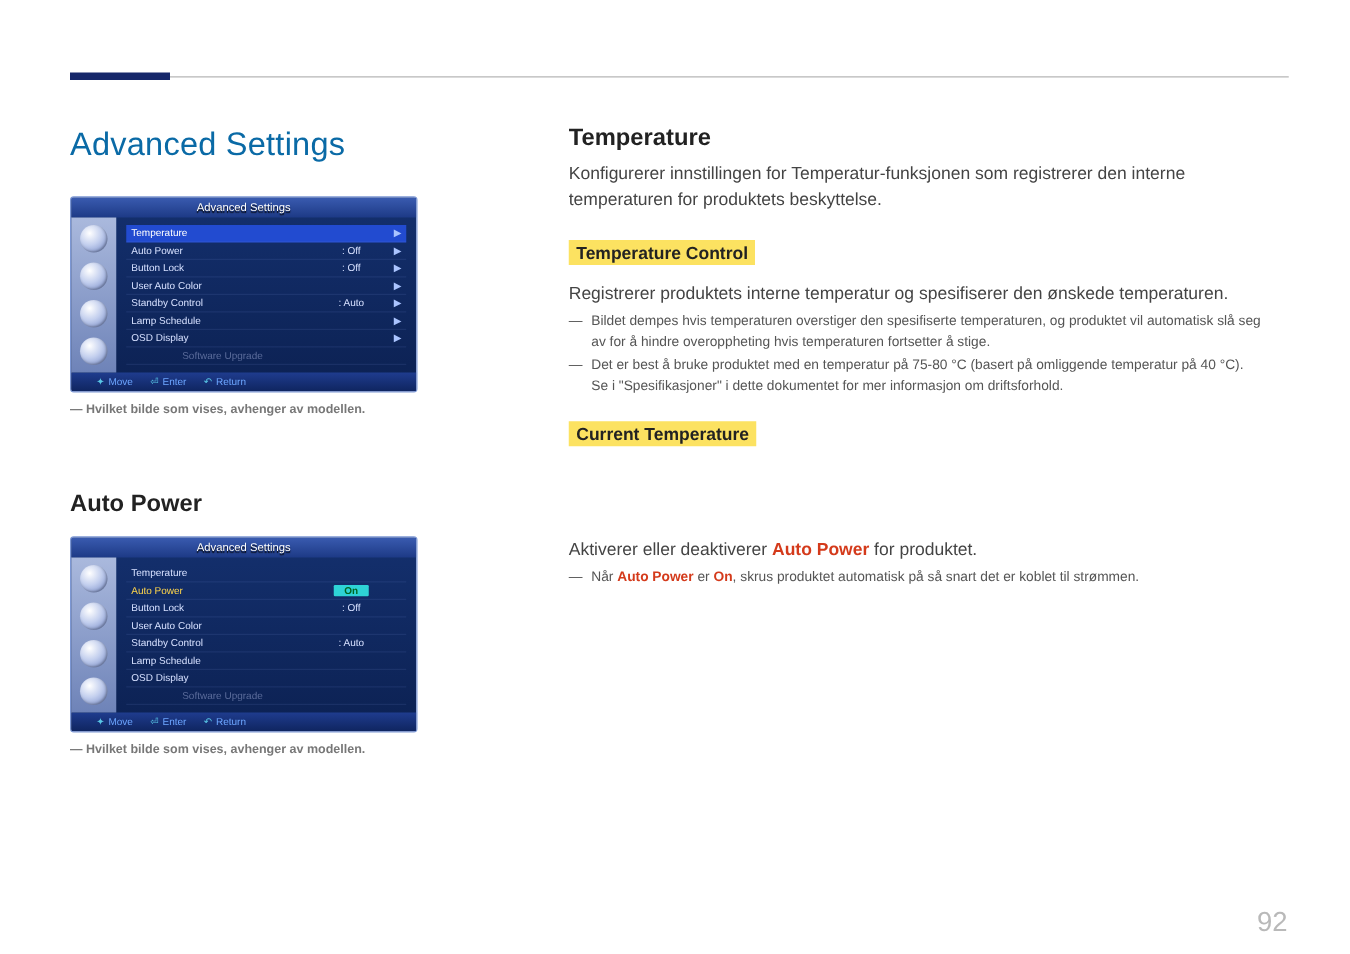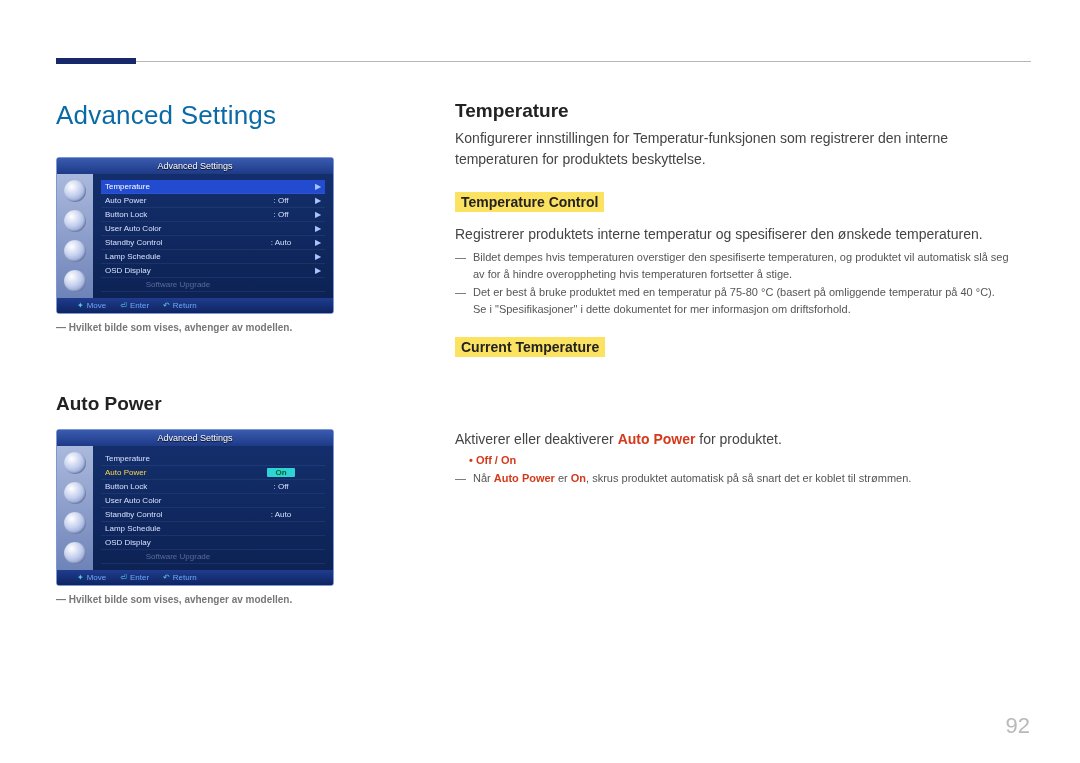--- a/index.html
+++ b/index.html
@@ -80,21 +80,21 @@
   .inline-accent { color: #d43a1b; font-weight: 600; }
   .caption {
     font-size: 10px;
     color: #777;
     margin-top: 8px;
     font-weight: bold;
   }
   .block2 { margin-top: 60px; }
   .page-num {
     position: absolute;
-    right: 50px; bottom: 24px;
+    right: 50px; bottom: 12px;
     font-size: 22px;
     color: #b9b9b9;
     font-weight: 300;
   }
 
   
   .osd {
     width: 278px;
     border: 1px solid #7c97d4;
     background: linear-gradient(#14306e,#0c2152);
@@ -322,21 +322,20 @@
       <div class="txt"><span>Det er best å bruke produktet med en temperatur på 75-80 °C (basert på omliggende temperatur på 40 °C).</span><br><span>Se i "Spesifikasjoner" i dette dokumentet for mer informasjon om driftsforhold.</span></div>
     </div>
 
   <h3 class="sub-heading">Current Temperature</h3>
 
   <div style="height:60px;"></div>
 
   <p class="body">
     <span>Aktiverer eller deaktiverer </span><span class="inline-accent">Auto Power</span><span> for produktet.</span>
   </p>
-  <p class="bullet-line">• <span>Off / On</span></p>
   <div class="dash-line">
       <div class="dash">―</div>
       <div class="txt">
     <span>Når </span><span class="inline-accent">Auto Power</span><span> er </span><span class="inline-accent">On</span><span>, skrus produktet automatisk på så snart det er koblet til strømmen.</span>
   </div>
     </div>
 </div>
 
 <div class="page-num">92</div>
 

